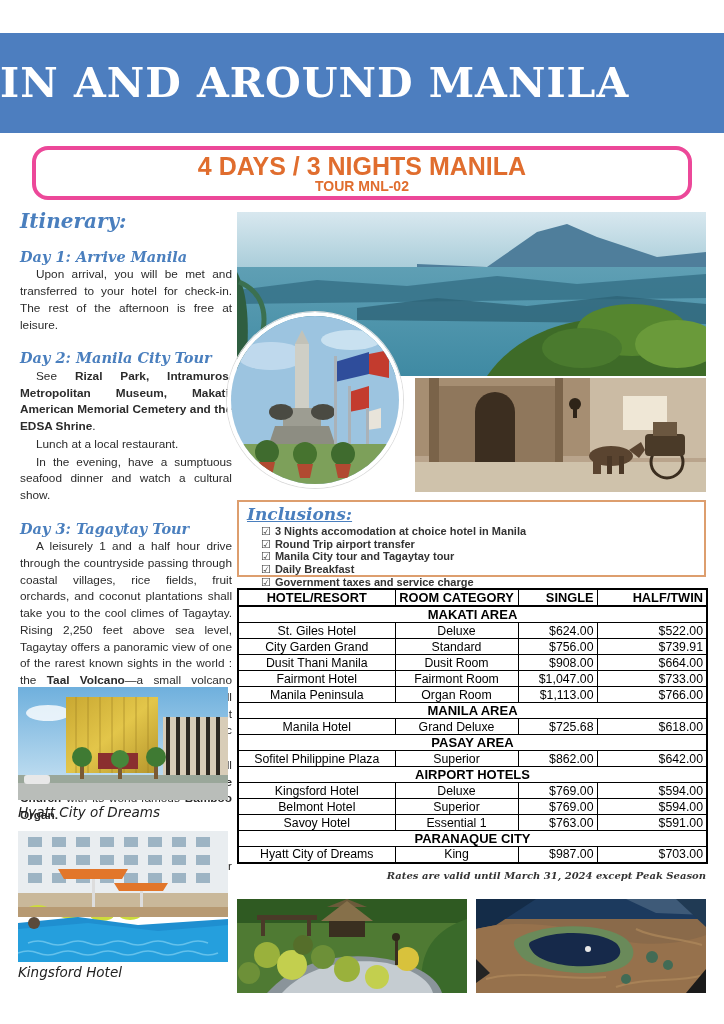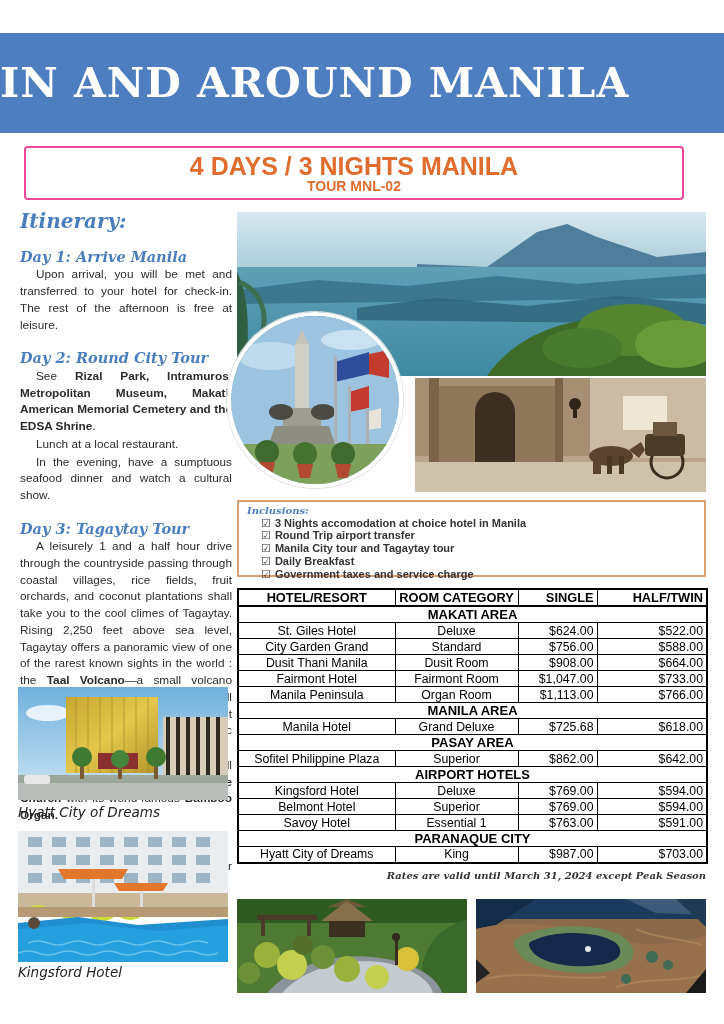--- a/index.html
+++ b/index.html
@@ -12,21 +12,21 @@
   *{margin:0;padding:0;box-sizing:border-box;}
   body{background:#888;display:flex;justify-content:center;font-family:"Liberation Sans",sans-serif;}
   .page{position:relative;width:724px;height:1024px;background:#fff;overflow:hidden;}
 
   
   .header{position:absolute;left:0;top:33px;width:724px;height:100px;background:var(--header-blue);
     display:flex;align-items:center;}
   .header-title{color:#fff;font-family:"DejaVu Serif",serif;font-weight:bold;font-size:41px;letter-spacing:1px;white-space:nowrap;}
 
   
-  .tour-box{position:absolute;left:24px;top:146px;width:660px;height:54px;border:2px solid #ec4899;border-radius:4px;
+  .tour-box{position:absolute;left:32px;top:146px;width:660px;height:54px;border:4px solid #ec4899;border-radius:16px;
     display:flex;flex-direction:column;align-items:center;justify-content:center;background:#fff;}
   .tour-title{color:var(--accent-orange);font-weight:bold;font-size:25px;line-height:1.05;}
   .tour-code{color:var(--accent-orange);font-weight:bold;font-size:14px;line-height:1.05;}
 
   
   .itinerary{position:absolute;left:20px;top:210px;width:212px;}
   .itinerary-heading{font-family:"DejaVu Serif",serif;font-style:italic;font-weight:bold;color:var(--script-blue);font-size:20px;line-height:1.1;}
   .day-heading{font-family:"DejaVu Serif",serif;font-style:italic;font-weight:bold;color:var(--script-blue);font-size:14.5px;margin-top:16px;line-height:1.2;}
   .body-para{font-size:11.8px;line-height:1.42;color:var(--body-ink);text-align:justify;text-indent:16px;margin-top:1px;}
   .b{font-weight:bold;}
@@ -44,21 +44,21 @@
   .collage{position:absolute;left:237px;top:212px;width:469px;height:280px;}
   .collage-main{position:absolute;left:0;top:0;width:469px;height:164px;}
   .collage-intramuros{position:absolute;left:178px;top:166px;width:291px;height:114px;}
   .collage-circle{position:absolute;left:-10px;top:100px;width:176px;height:176px;border-radius:50%;
     overflow:hidden;border:4px solid #fff;box-shadow:0 0 0 1px #ddd;}
   .collage-circle svg{display:block;}
 
   
   .inclusions{position:absolute;left:237px;top:500px;width:469px;height:77px;border:2px solid var(--inclusions-border);
     padding:3px 10px 3px 8px;background:#fff;}
-  .inclusions-heading{font-family:"DejaVu Serif",serif;font-style:italic;font-weight:bold;color:var(--script-blue);font-size:10px;line-height:1.15;}
+  .inclusions-heading{font-family:"DejaVu Serif",serif;font-style:italic;font-weight:bold;color:var(--script-blue);font-size:17px;line-height:1.15;text-decoration:underline;}
   .inclusion-item{font-size:11px;font-weight:bold;color:#333;line-height:1.18;padding-left:14px;}
   .inclusion-item .glyph{margin-right:4px;font-weight:normal;}
 
   
   .rates{position:absolute;left:237px;top:588px;width:469px;border-collapse:collapse;
     font-size:12.3px;color:#000;table-layout:fixed;}
   .rates td,.rates th{border:1px solid #000;height:16px;padding:0 3px;overflow:hidden;white-space:nowrap;}
   .rates th{font-weight:bold;text-align:center;font-size:12.8px;border-bottom:2px solid #000;}
   .rates .section-cell{font-weight:bold;text-align:center;font-size:13px;}
   .rates .c-hotel{width:157px;text-align:center;}
@@ -85,21 +85,21 @@
   <div class="tour-box">
     <div class="tour-title">4 DAYS / 3 NIGHTS MANILA</div>
     <div class="tour-code">TOUR MNL-02</div>
   </div>
 
   <div class="itinerary">
     <div class="itinerary-heading">Itinerary:</div>
     <div>
         <div class="day-heading">Day 1: Arrive Manila</div>
         <p class="body-para"><span>Upon arrival, you will be met and transferred to your hotel for check-in. The rest of the afternoon is free at leisure.</span></p>
-        <div class="day-heading">Day 2: Round City Tour</div>
+        <div class="day-heading">Day 2: Manila City Tour</div>
         <p class="body-para"><span>See </span><span class="b">Rizal Park, Intramuros, Metropolitan Museum, Makati, American Memorial Cemetery and the EDSA Shrine</span><span>.</span></p>
         <p class="body-para"><span>Lunch at a local restaurant.</span></p>
         <p class="body-para"><span>In the evening, have a sumptuous seafood dinner and watch a cultural show.</span></p>
         <div class="day-heading">Day 3: Tagaytay Tour</div>
         <p class="body-para"><span>A leisurely 1 and a half hour drive through the countryside passing through coastal villages, rice fields, fruit orchards, and coconut plantations shall take you to the cool climes of Tagaytay. Rising 2,250 feet above sea level, Tagaytay offers a panoramic view of one of the rarest known sights in the world : the </span><span class="b">Taal Volcano</span><span>—a small volcano within a lake within a volcano. Lunch will be at Sonja's Garden, a restaurant specializing in dishes using organic produce grown in its own garden.</span></p>
         <p class="body-para"><span>On our way back to Manila, we will pass by the </span><span class="b">Las Piñas San Jose Church</span><span> with its world-famous </span><span class="b">Bamboo Organ.</span></p>
         <div class="day-heading">Day 4: Depart Manila</div>
         <p class="body-para"><span>Check-out and depart Manila for your return or onward journey.</span></p>
       </div>
   </div>
@@ -213,21 +213,21 @@
         <tr>
           <td class="c-hotel">St. Giles Hotel</td>
           <td class="c-room">Deluxe</td>
           <td class="c-single">$624.00</td>
           <td class="c-twin">$522.00</td>
         </tr>
         <tr>
           <td class="c-hotel">City Garden Grand</td>
           <td class="c-room">Standard</td>
           <td class="c-single">$756.00</td>
-          <td class="c-twin">$588.00</td>
+          <td class="c-twin">$739.91</td>
         </tr>
         <tr>
           <td class="c-hotel">Dusit Thani Manila</td>
           <td class="c-room">Dusit Room</td>
           <td class="c-single">$908.00</td>
           <td class="c-twin">$664.00</td>
         </tr>
         <tr>
           <td class="c-hotel">Fairmont Hotel</td>
           <td class="c-room">Fairmont Room</td>

